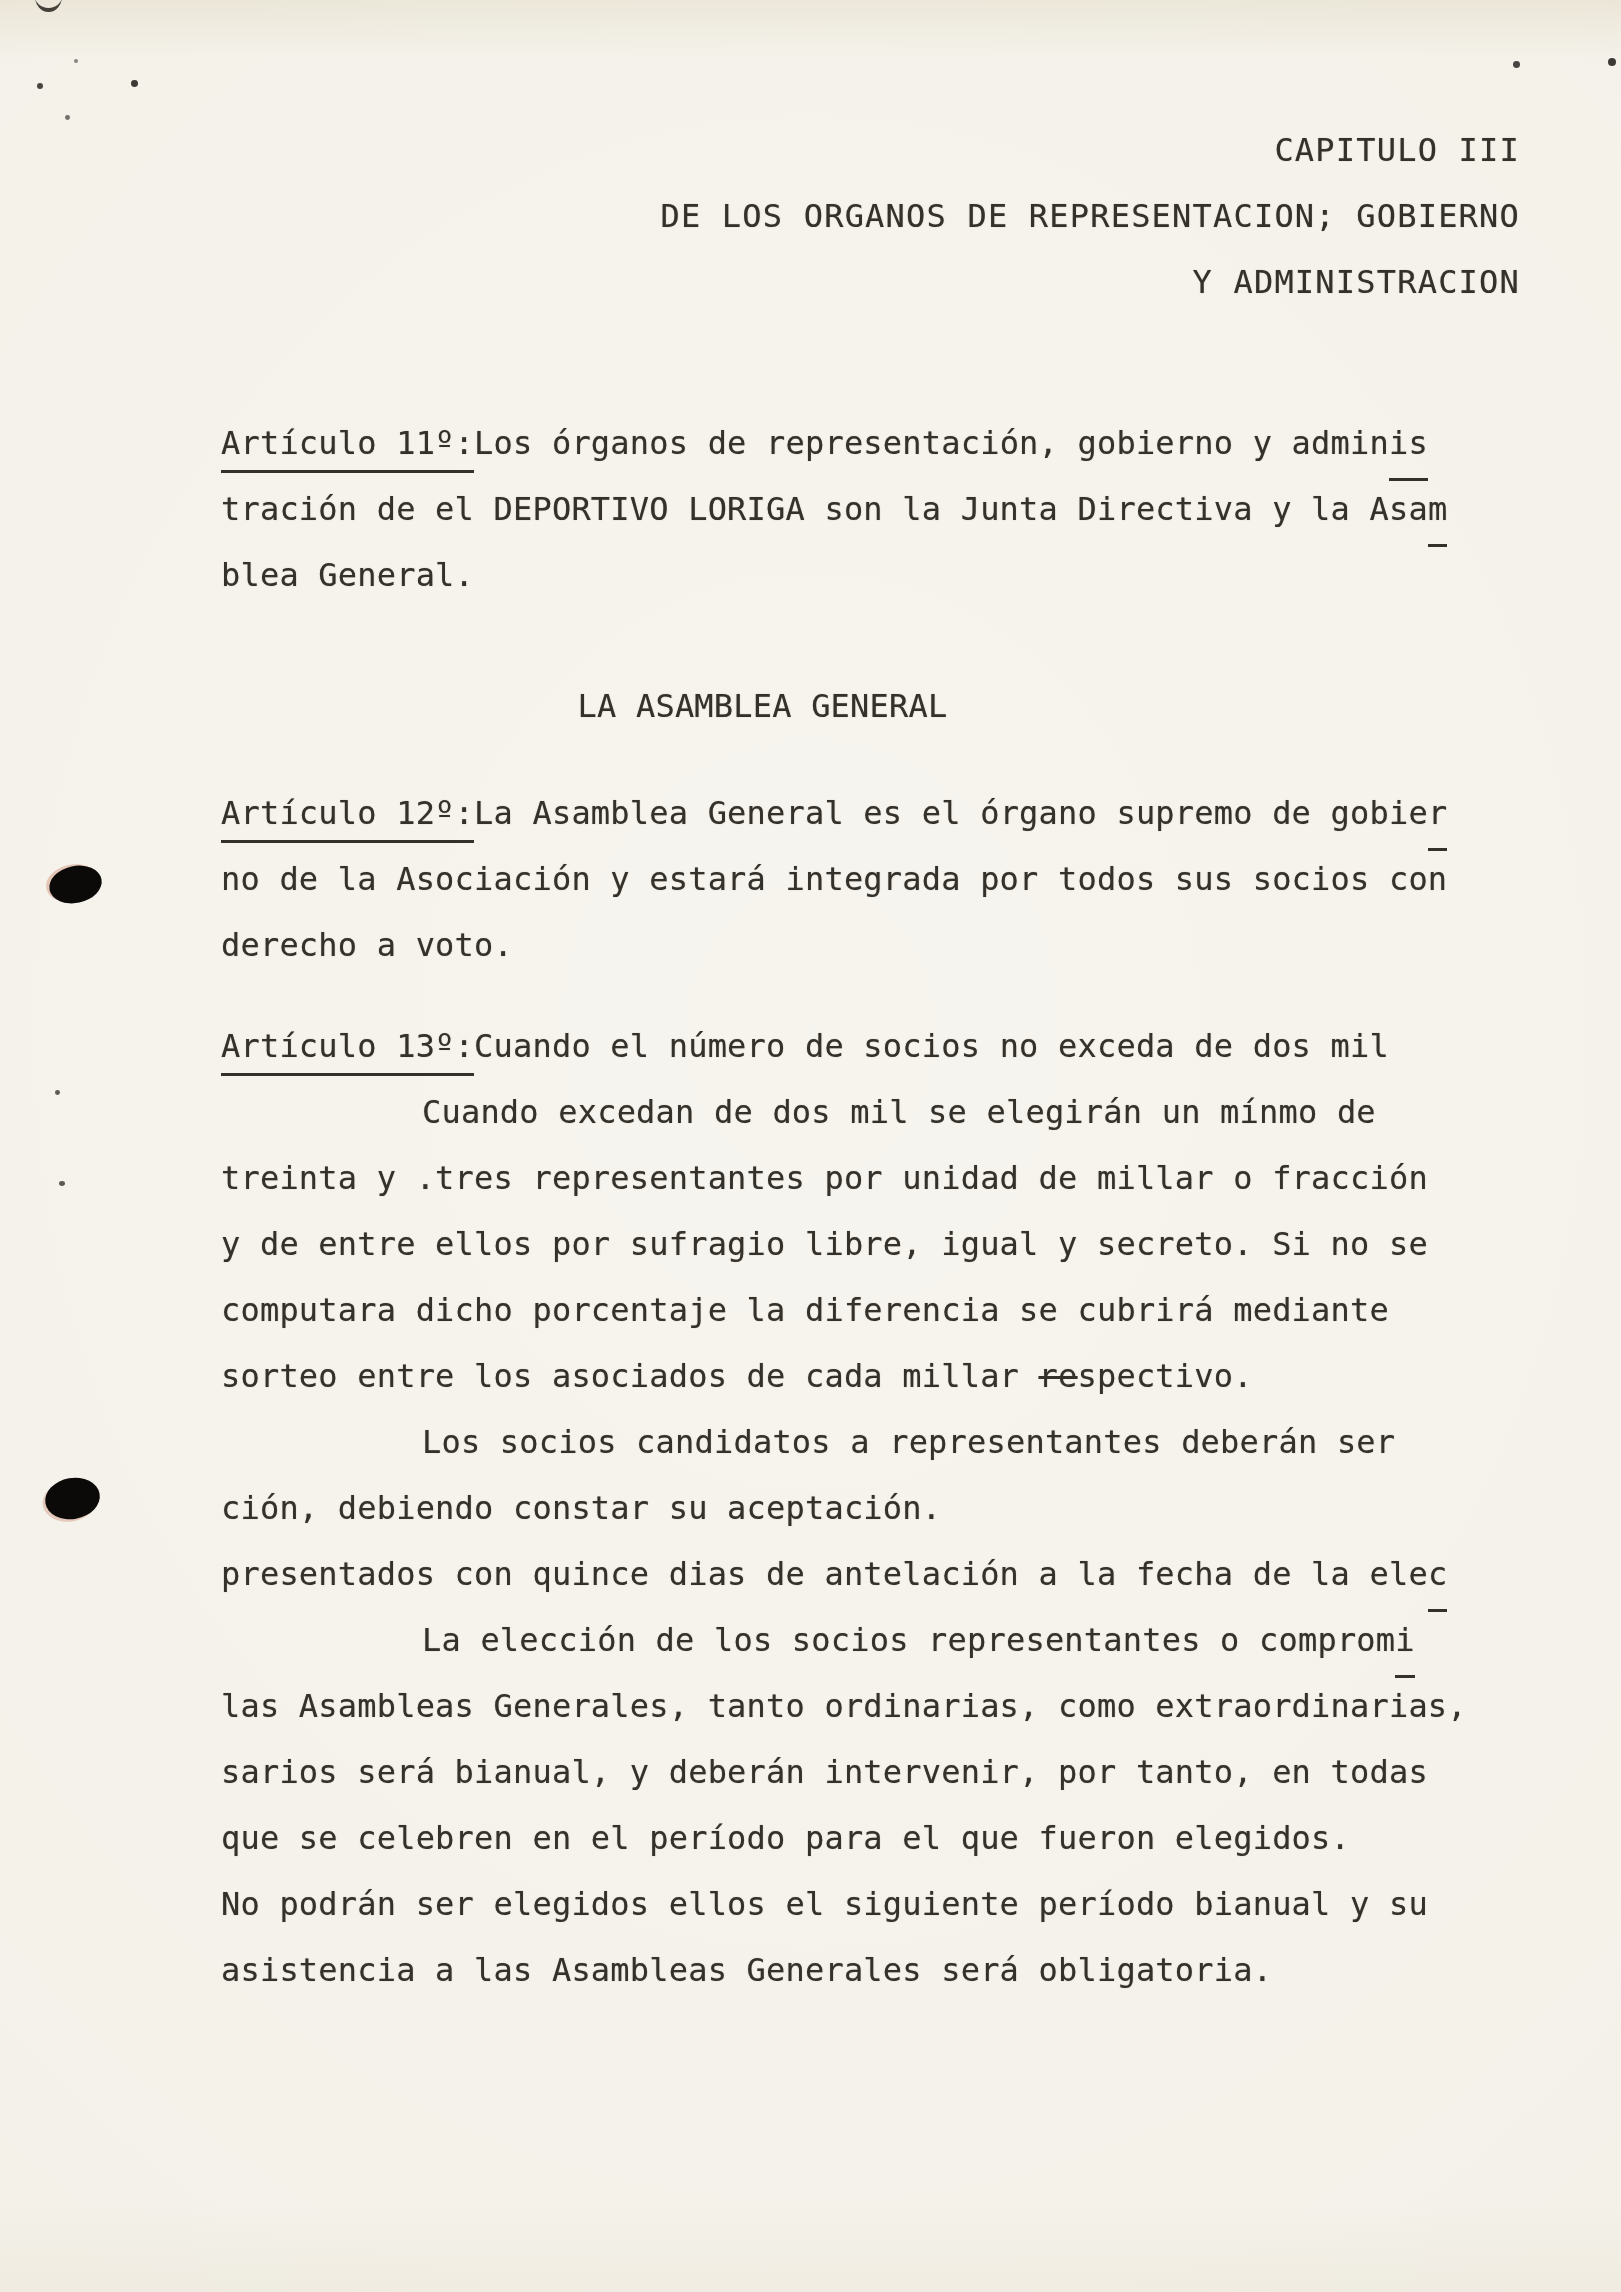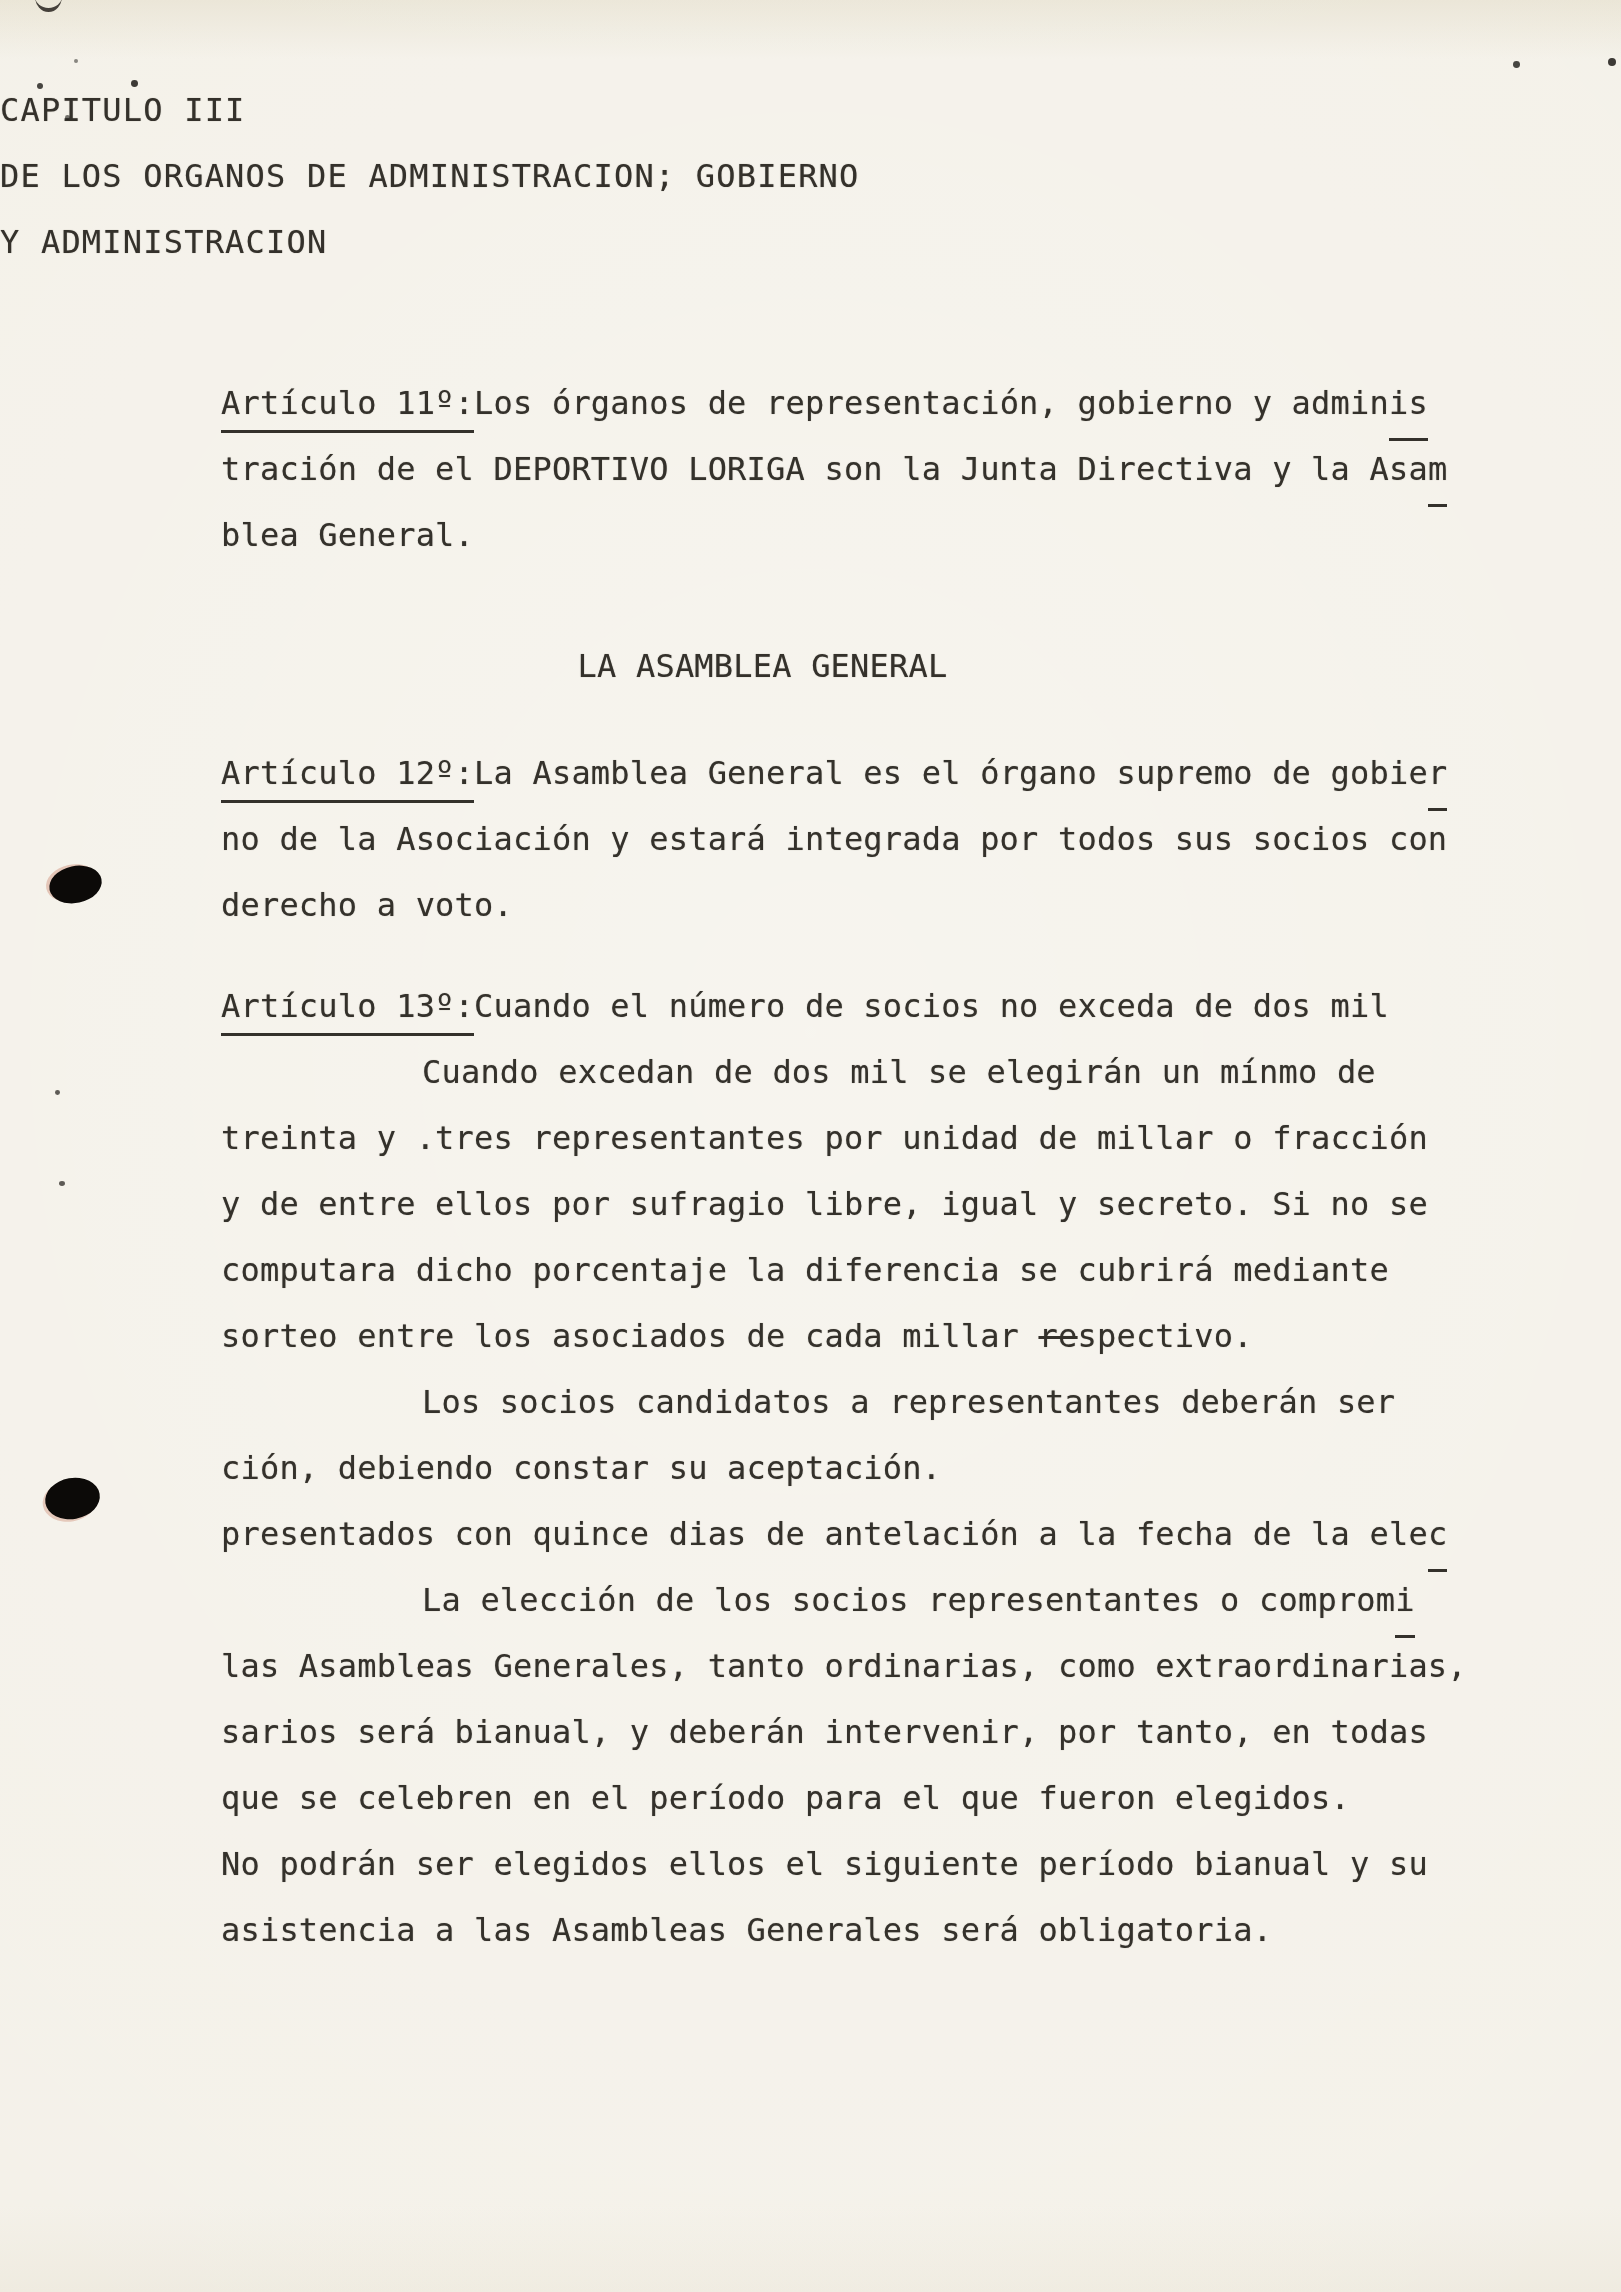--- a/index.html
+++ b/index.html
@@ -10,27 +10,28 @@
     background:
       radial-gradient(ellipse 120% 100% at 50% 45%, rgba(255,255,255,0.25), rgba(0,0,0,0) 70%),
       linear-gradient(180deg, #eae5d6 0px, #f4f1e9 59px, #f4f1e9 2205px, #efebe0 2293px);
     background-color:#f4f1e9;
     overflow:hidden;
     font-family:"DejaVu Sans Mono","Liberation Mono",monospace;
     color:#34312b;
   }
   .txt{ text-shadow:0 0 1px rgba(55,50,42,0.45); }
   .head{
-    padding-top:76px;
+    padding-top:116px;
     width:1509px;
-    text-align:left;
+    text-align:right;
     font-size:32px;
     letter-spacing:1.2px;
     line-height:69px;
     white-space:nowrap;
+    margin-left:11px;
   }
   .docbody{
     margin-left:221px;
     font-size:32px;
     letter-spacing:0.2px;
     line-height:66px;
     white-space:nowrap;
   }
   .para{margin:0;}
   .m-art11{margin-top:96px;}
@@ -88,21 +89,21 @@
   <div class="speck" style="left:131px;top:80px;width:6.9px;height:6.9px;opacity:.85"></div>
   <div class="speck" style="left:74px;top:59px;width:3.9px;height:3.9px;opacity:.5"></div>
   <div class="speck" style="left:65px;top:115px;width:4.9px;height:4.9px;opacity:.6"></div>
   <div class="speck" style="left:1513px;top:61px;width:6.9px;height:6.9px;opacity:.8"></div>
   <div class="speck" style="left:1608px;top:58px;width:7.8px;height:7.8px;opacity:.85"></div>
   <div class="speck" style="left:55px;top:1090px;width:4.9px;height:4.9px;opacity:.7"></div>
   <div class="speck" style="left:59px;top:1181px;width:5.9px;height:4.9px;opacity:.7"></div>
 
   <div class="head txt">
     <div class="line" style="line-height:69px">CAPITULO III</div>
-    <div class="line" style="line-height:69px">DE LOS ORGANOS DE ADMINISTRACION; GOBIERNO</div>
+    <div class="line" style="line-height:69px">DE LOS ORGANOS DE REPRESENTACION; GOBIERNO</div>
     <div class="line" style="line-height:69px">Y ADMINISTRACION</div>
   </div>
 
   <div class="docbody txt">
 
     <div class="para m-art11">
       <div class="line"><span class="label">Artículo 11º:</span><span>Los órganos de representación, gobierno y admin</span><span class="u">is</span></div>
       <div class="line"><span>tración de el DEPORTIVO LORIGA son la Junta Directiva y la Asa</span><span class="u">m</span></div>
       <div class="line"><span>blea General.</span></div>
     </div>

